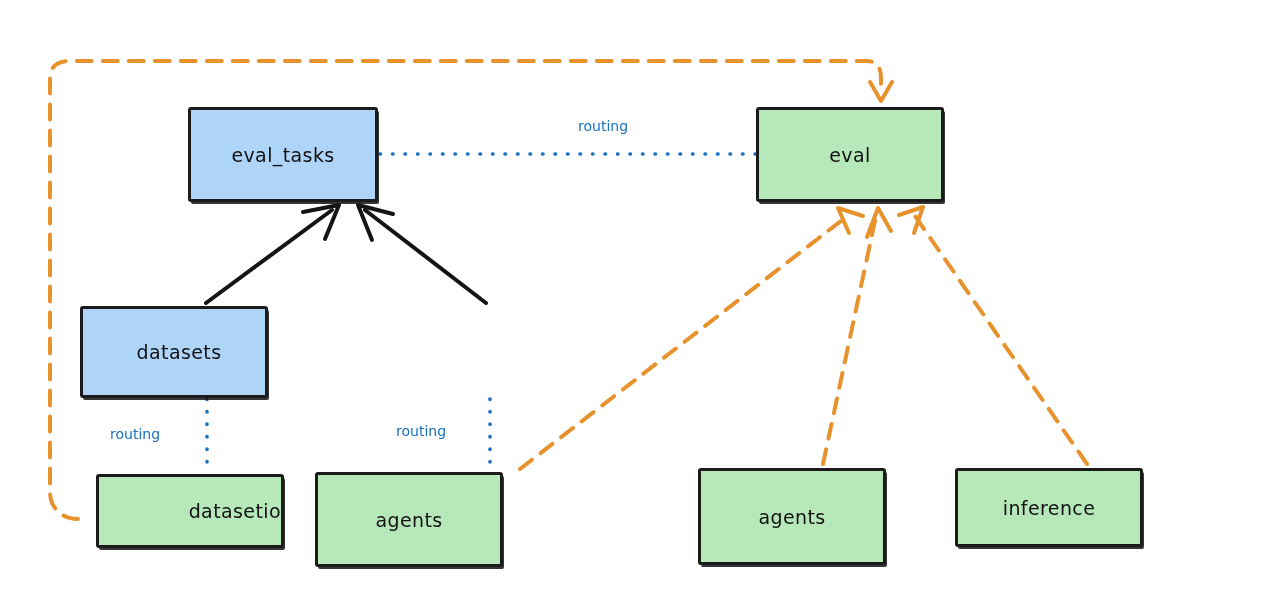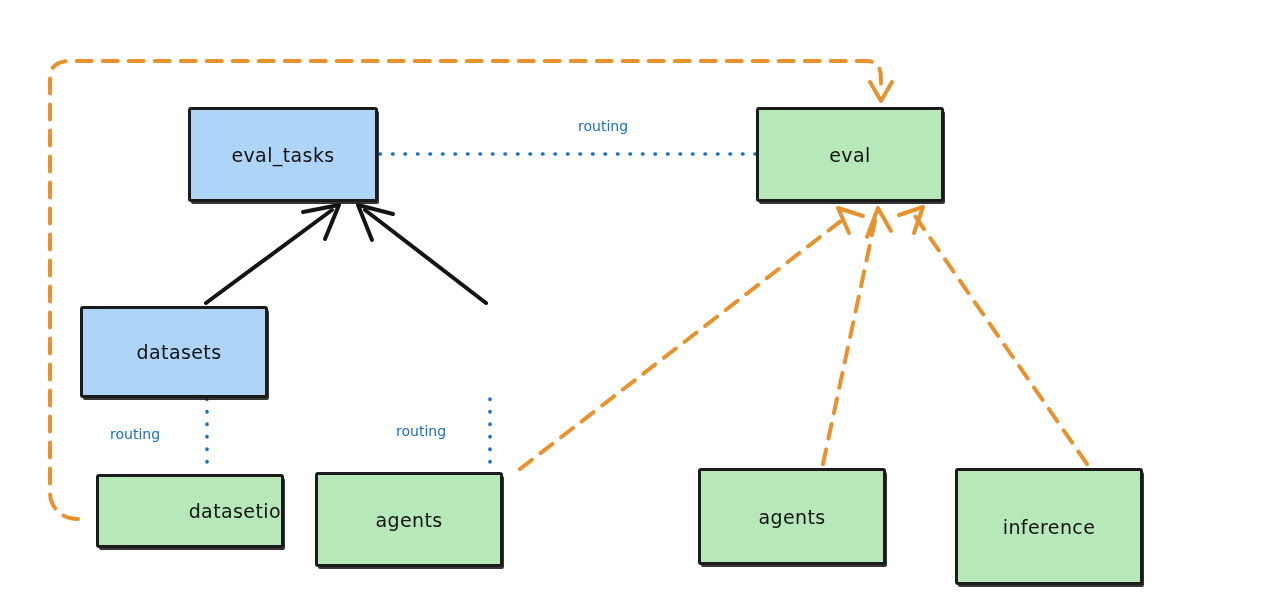--- a/index.html
+++ b/index.html
@@ -122,21 +122,21 @@
   </div>
 
   <div class="node green" style="left:315px; top:472px; width:188px; height:95px;">
     <span class="node-label">agents</span>
   </div>
 
   <div class="node green" style="left:698px; top:468px; width:188px; height:97px;">
     <span class="node-label">agents</span>
   </div>
 
-  <div class="node green" style="left:955px; top:468px; width:188px; height:117px;">
+  <div class="node green" style="left:955px; top:468px; width:188px; height:79px;">
     <span class="node-label">inference</span>
   </div>
 
   <div class="edge-label" style="left:578px; top:118px;">routing</div>
 
   <div class="edge-label" style="left:110px; top:426px;">routing</div>
 
   <div class="edge-label" style="left:396px; top:423px;">routing</div>
 
 </div>

